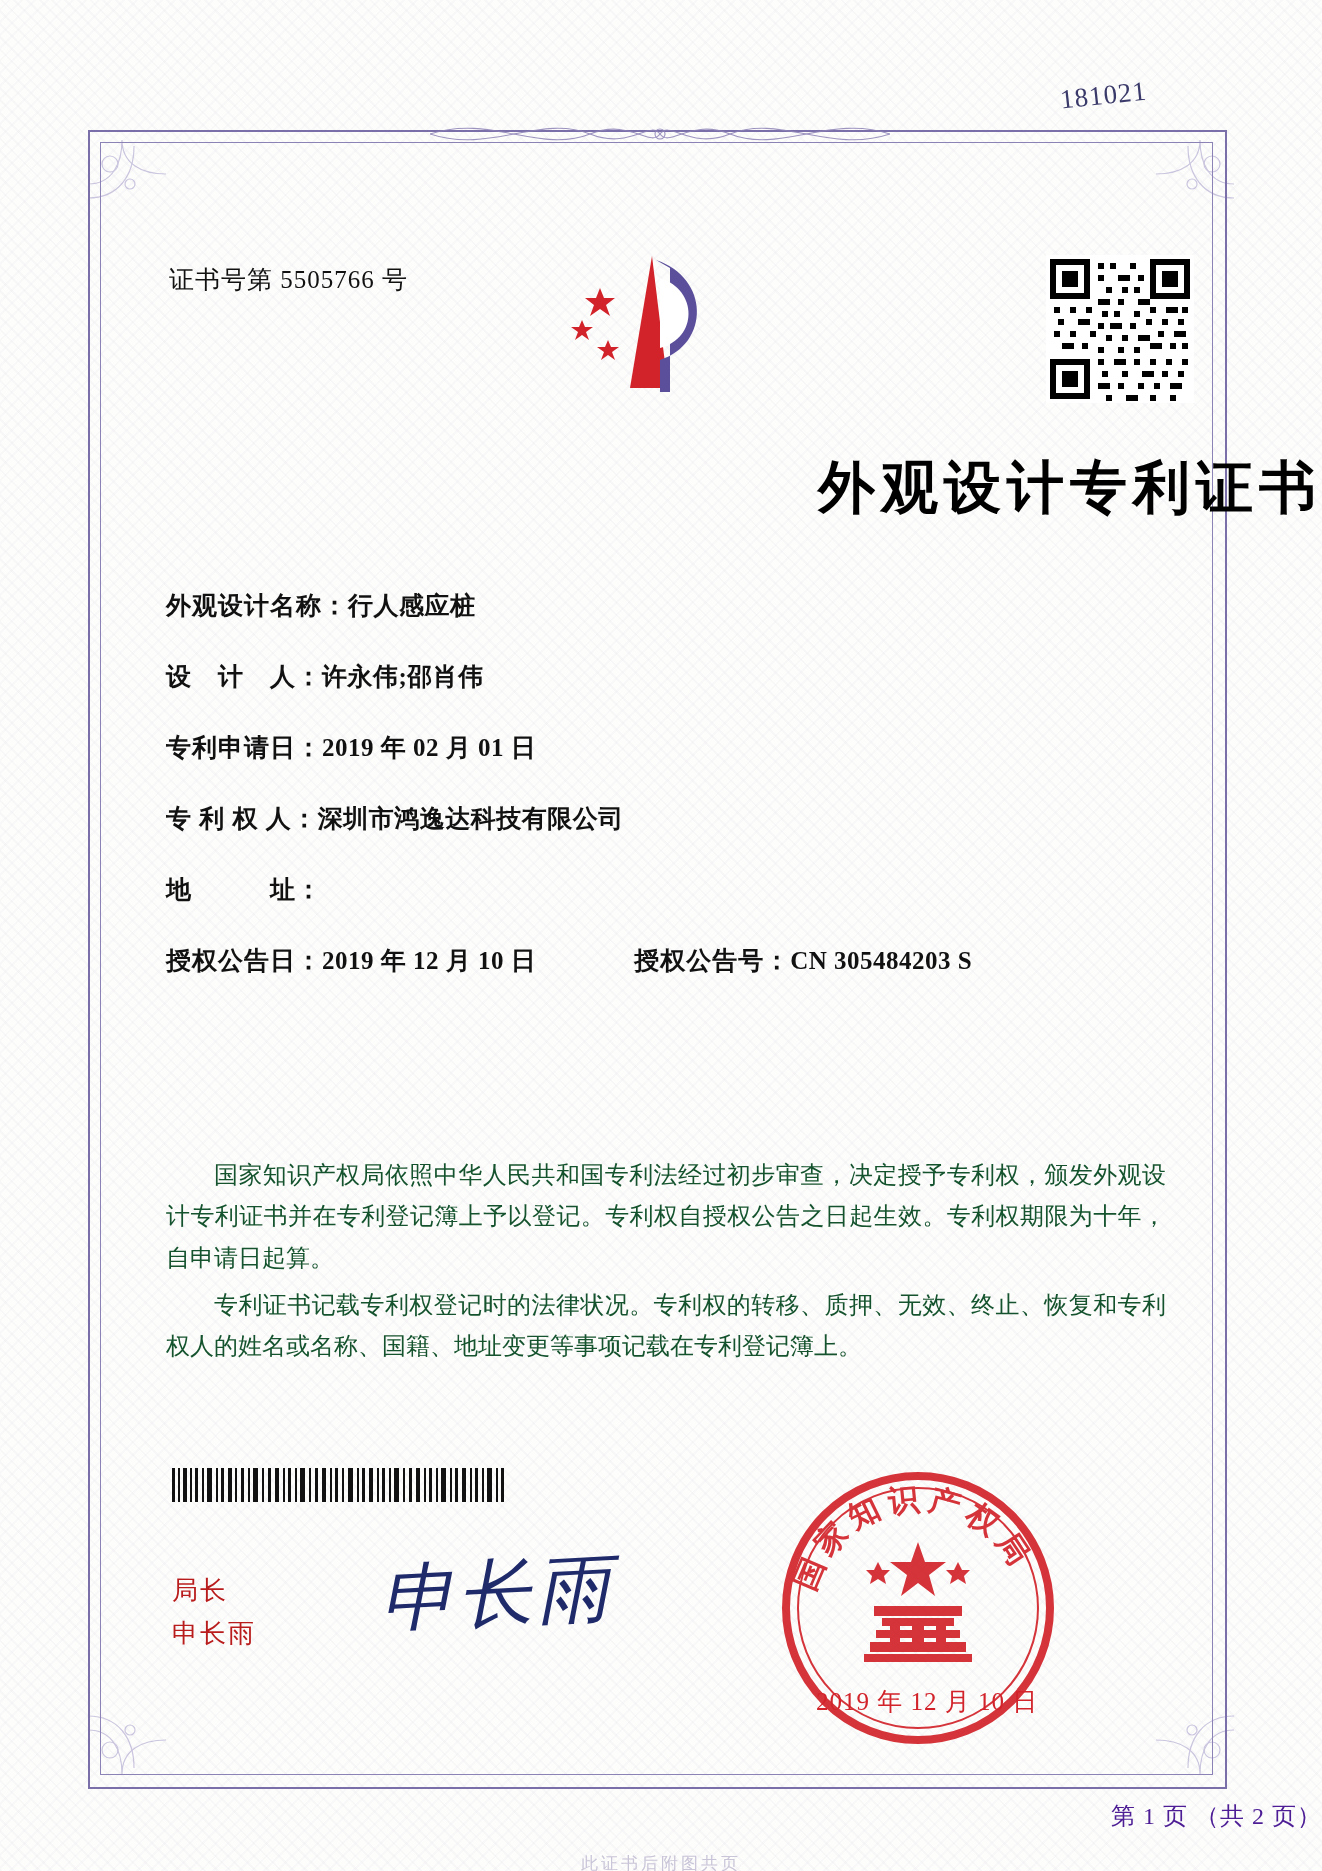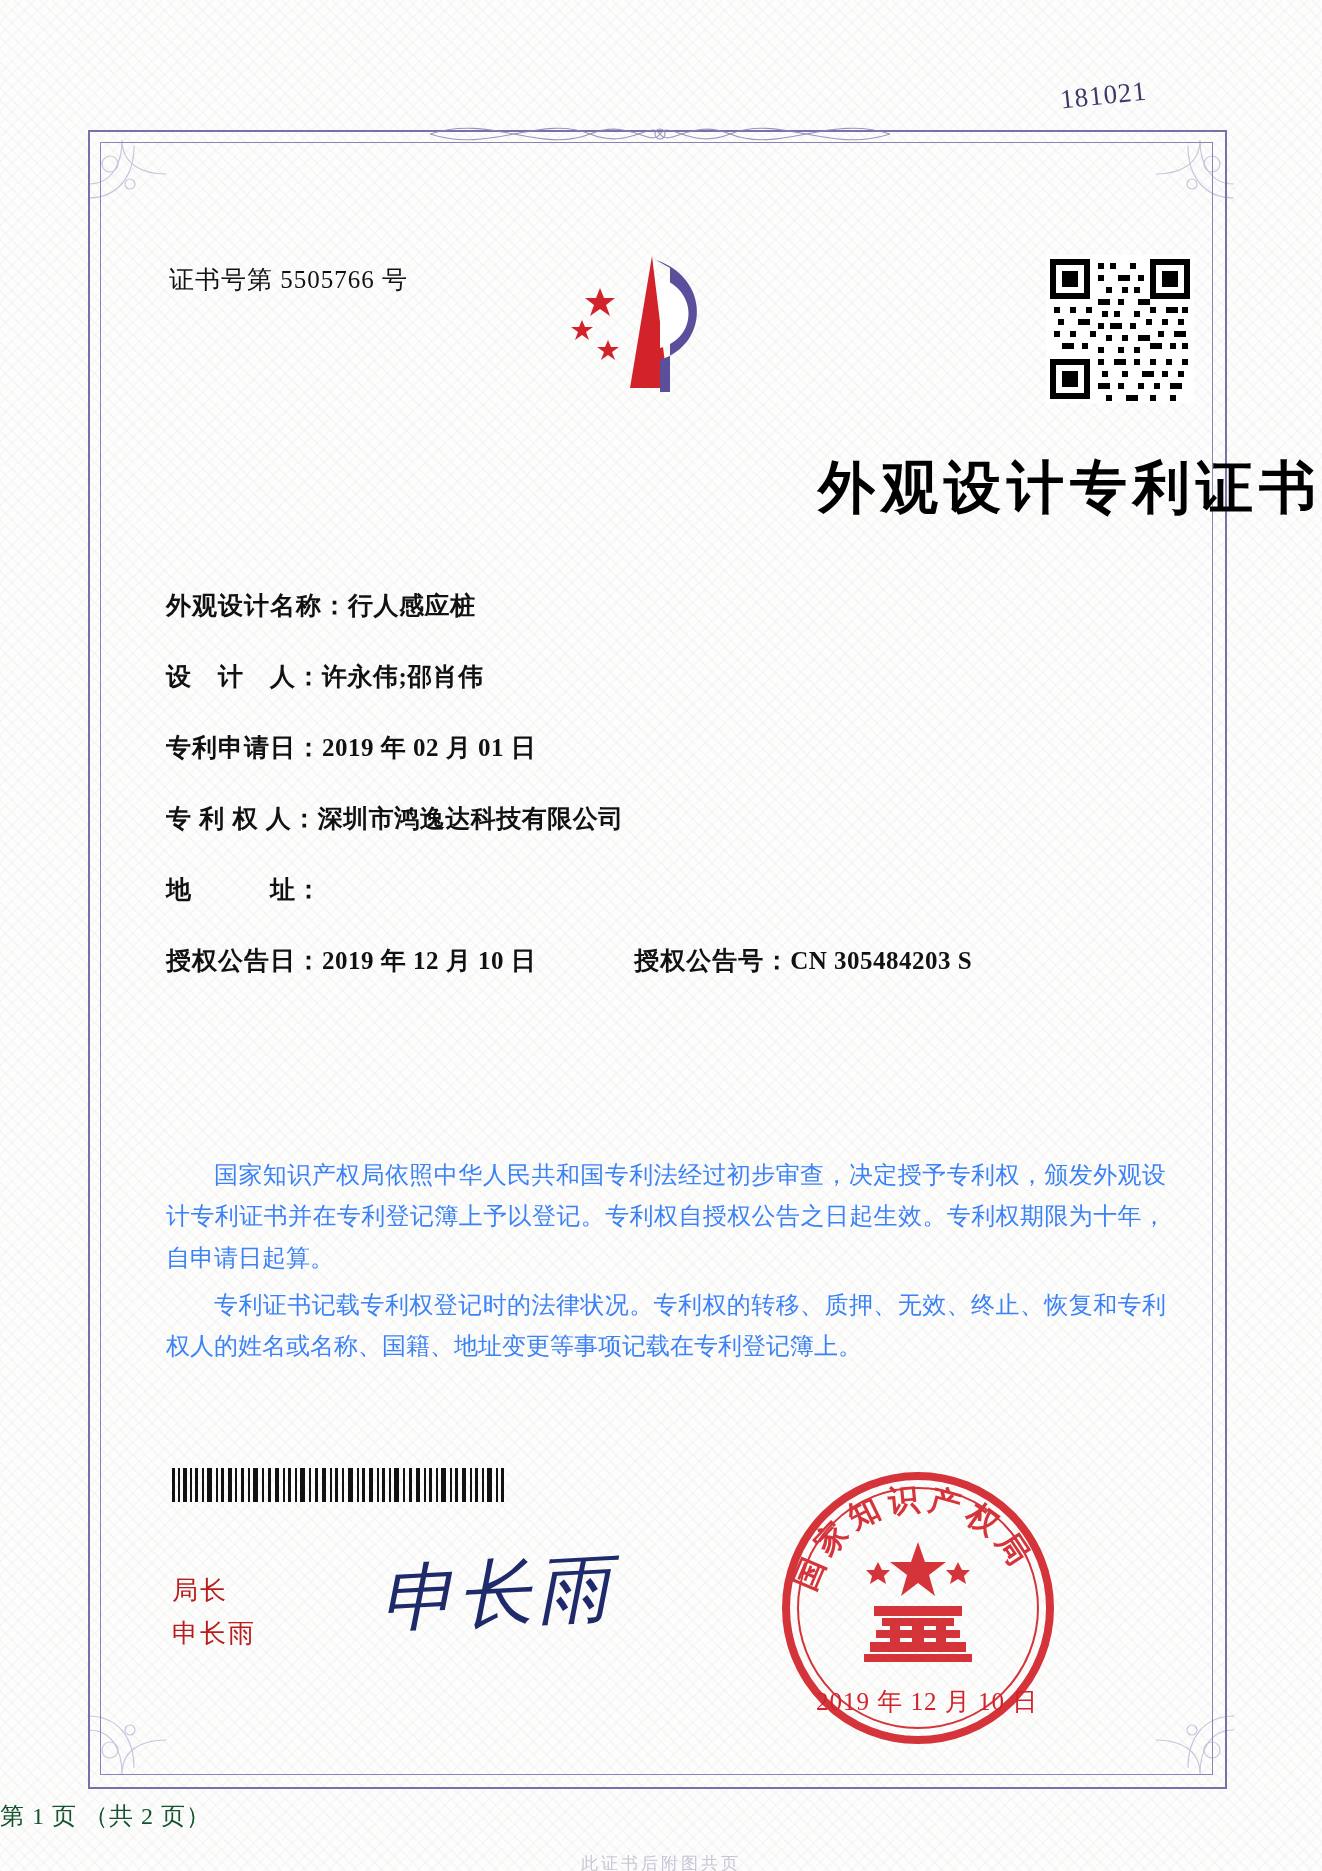--- a/index.html
+++ b/index.html
@@ -141,21 +141,21 @@
     display: inline-block;
     width: 98px;
   }
   .body-text {
     position: absolute;
     left: 166px;
     top: 1155px;
     width: 1000px;
     font-size: 24px;
     line-height: 1.72;
-    color: #3b82f6;
+    color: #14532d;
     text-align: justify;
   }
   .body-text p {
     margin: 0 0 6px 0;
     text-indent: 2em;
   }
   .barcode {
     position: absolute;
     left: 172px;
     top: 1468px;
@@ -196,23 +196,23 @@
     top: 1685px;
     font-size: 25px;
     color: #d2232a;
     letter-spacing: 1px;
   }
   .page-footer {
     position: absolute;
     left: 0;
     right: 0;
     top: 1800px;
-    text-align: left;
+    text-align: right;
     font-size: 24px;
-    color: #14532d;
+    color: #4c1d95;
     letter-spacing: 1px;
   }
   .bottom-faint {
     position: absolute;
     left: 0;
     right: 0;
     top: 1852px;
     text-align: center;
     font-size: 17px;
     color: #c9c4d8;

